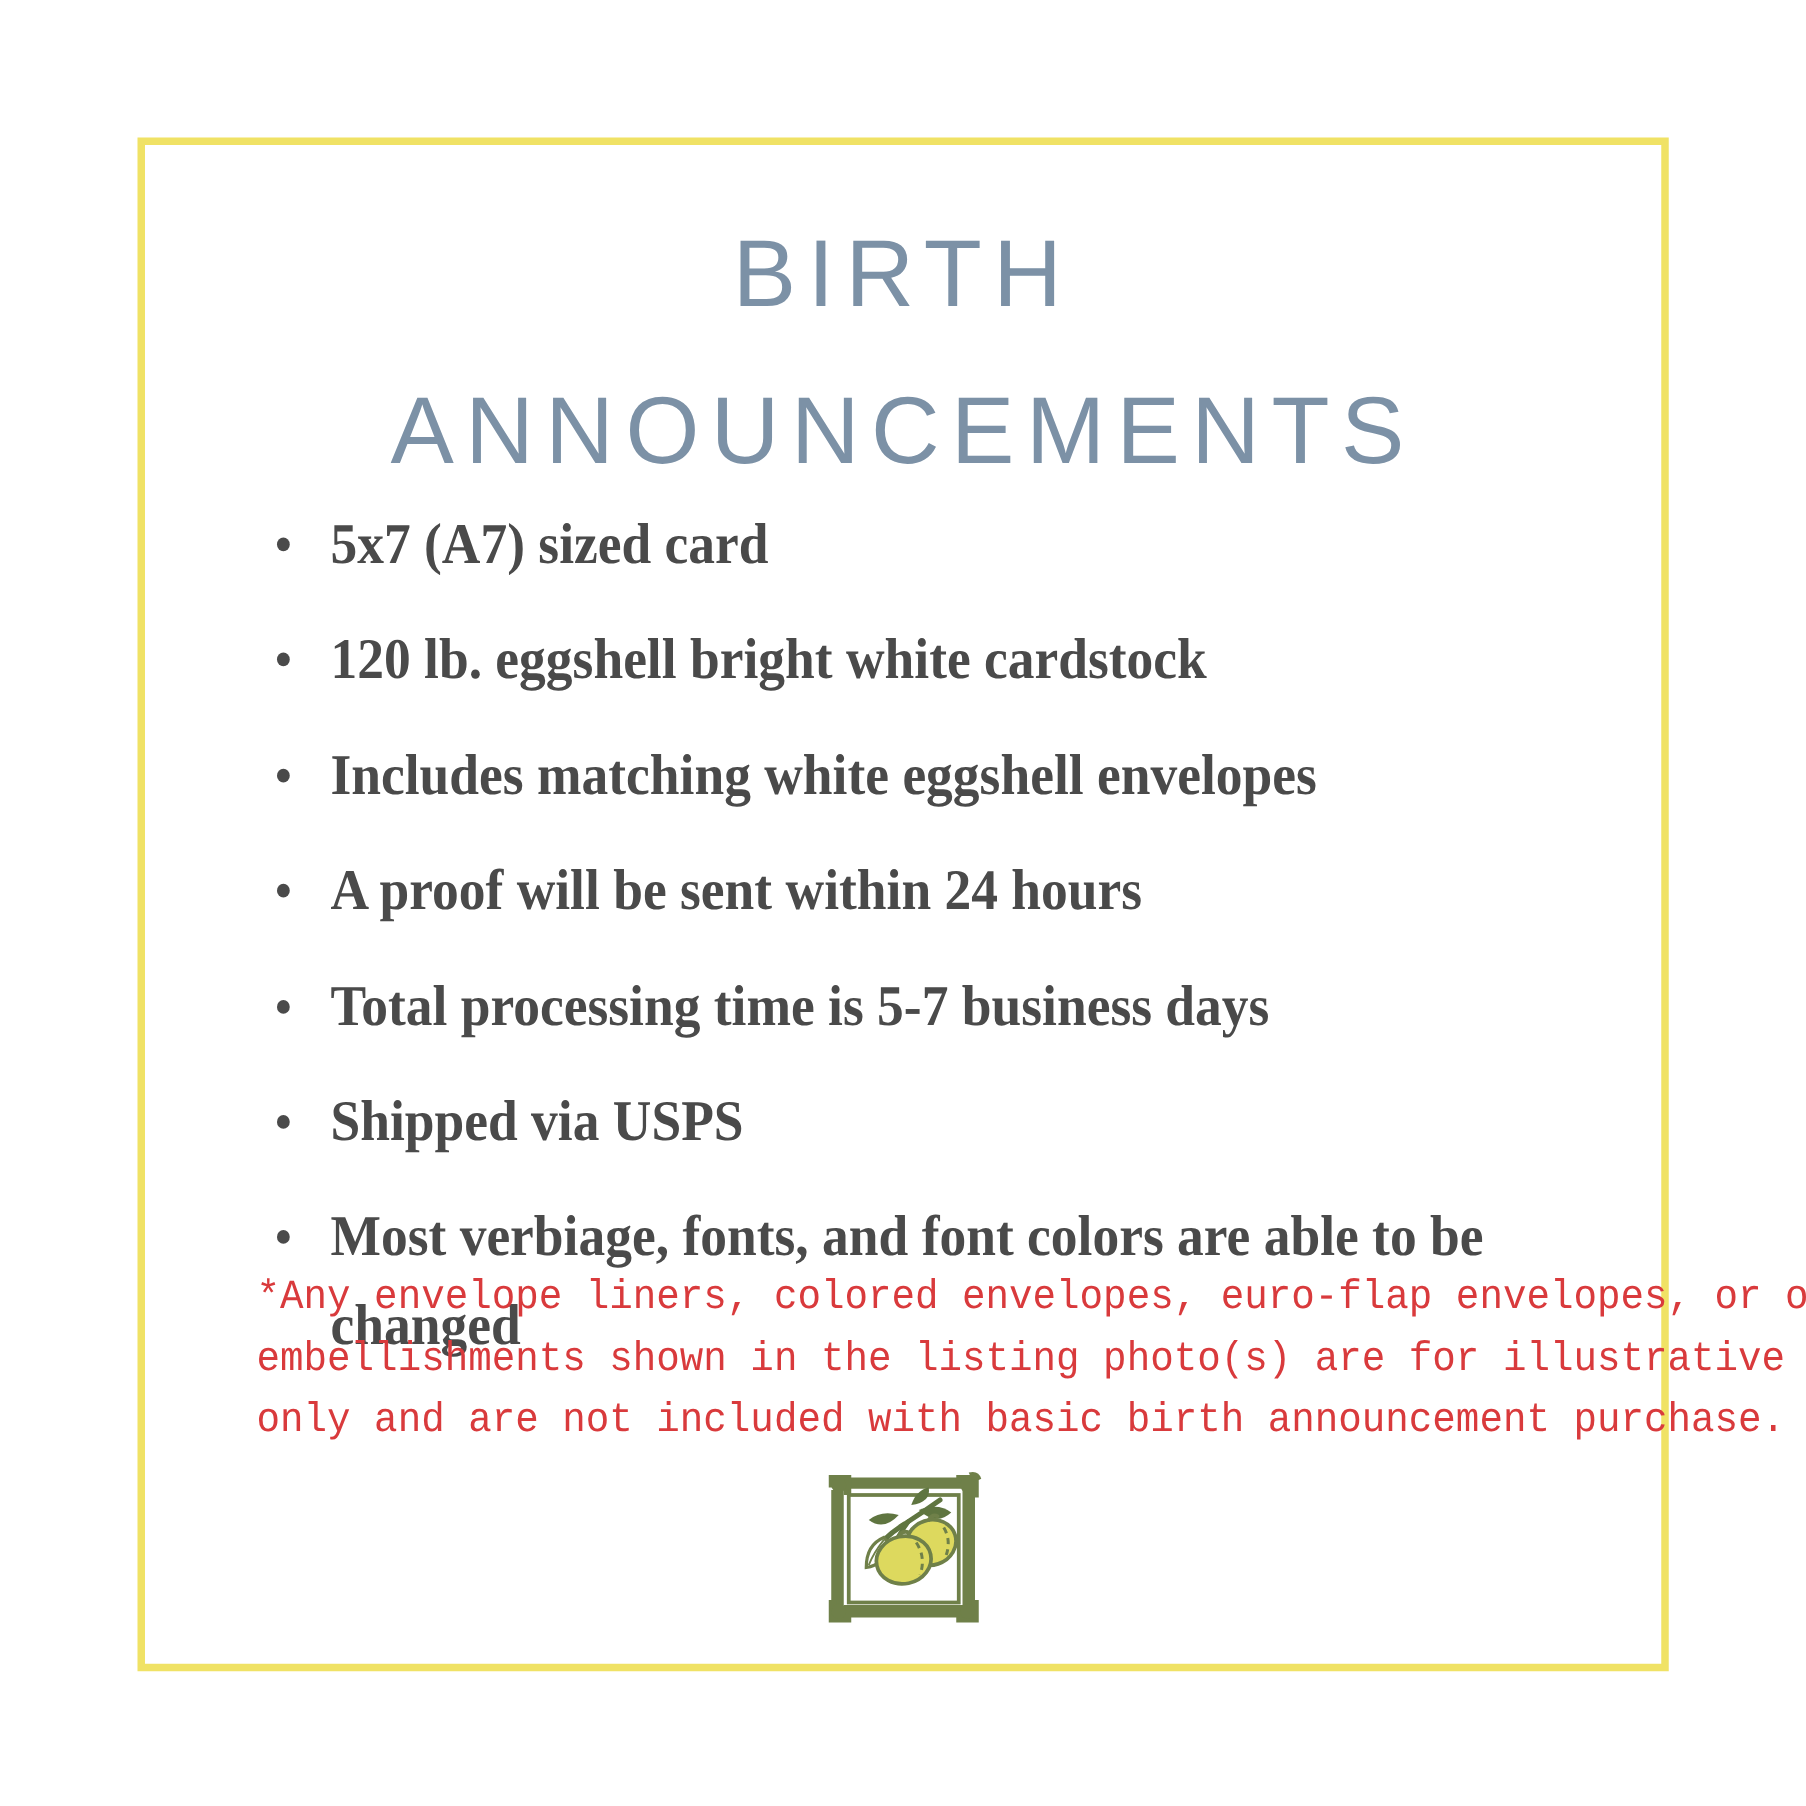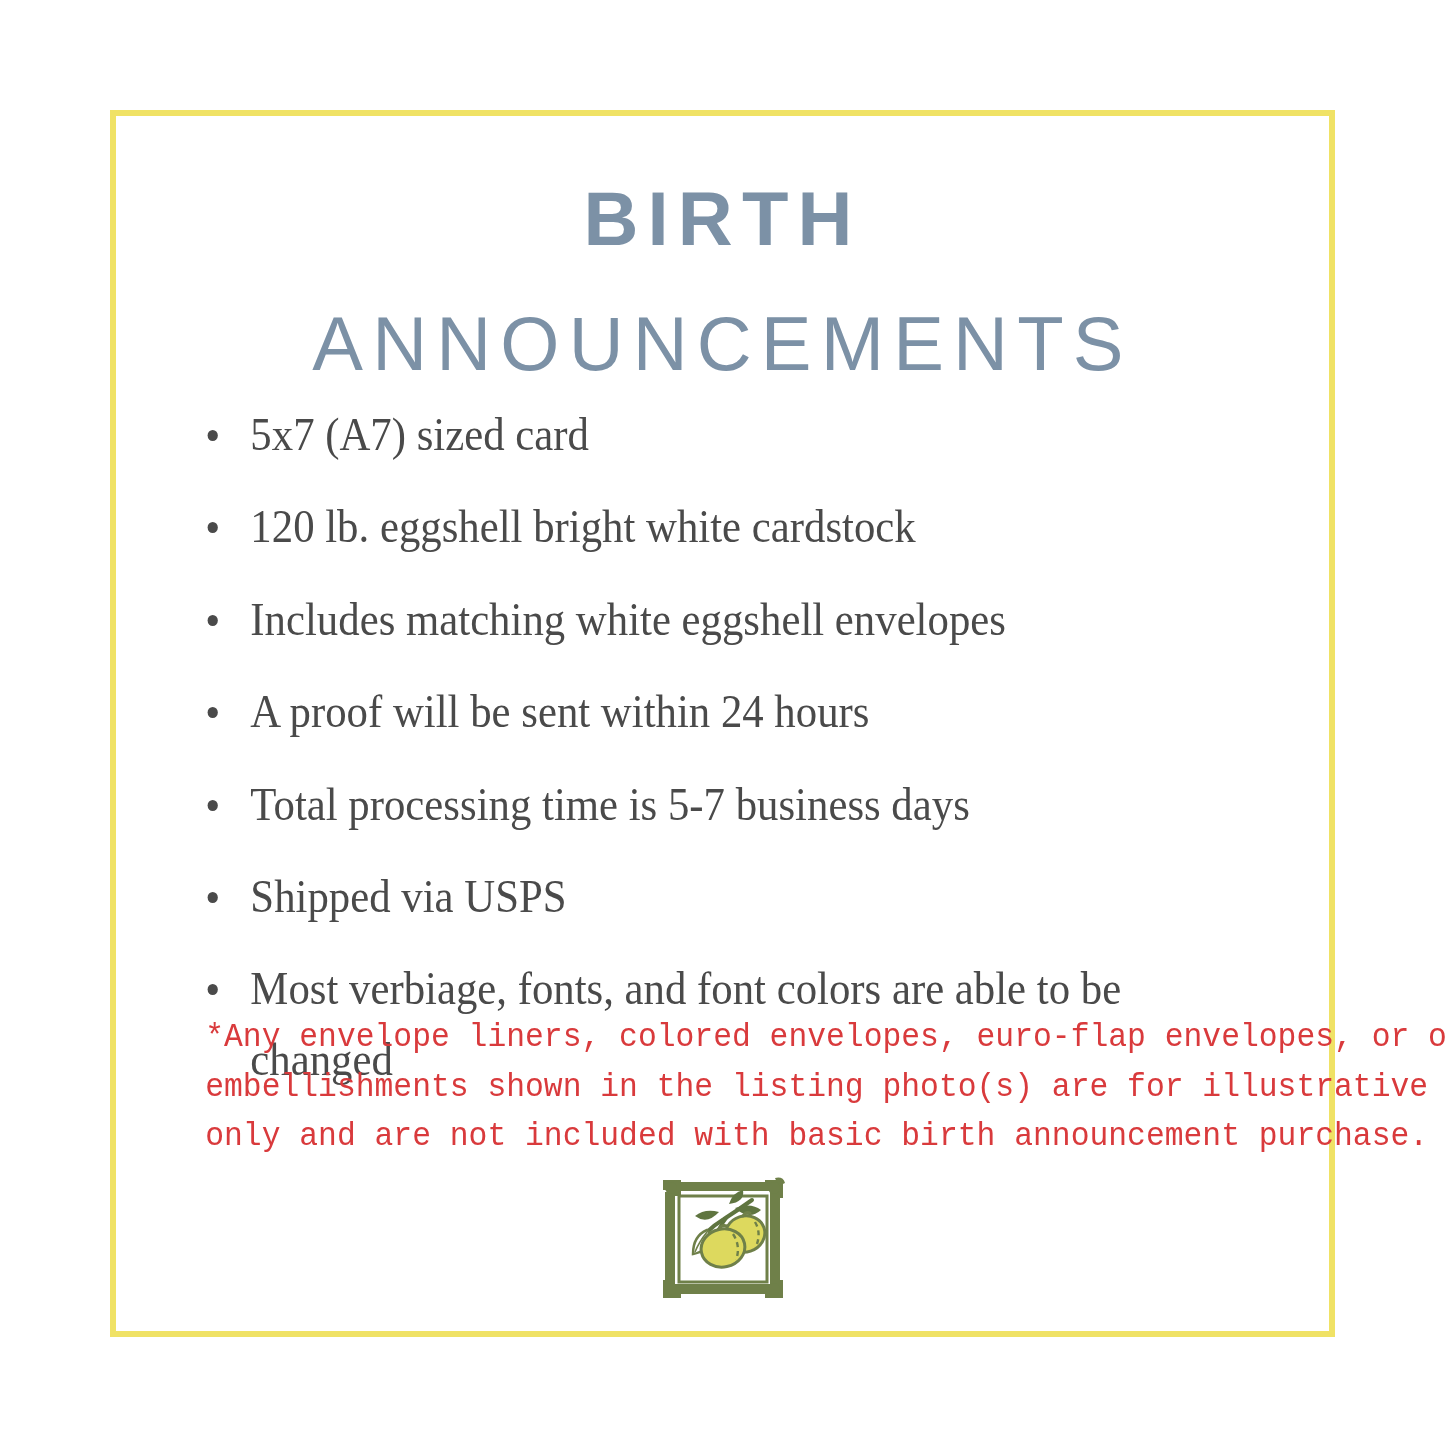--- a/index.html
+++ b/index.html
@@ -42,32 +42,33 @@
   .title-line {
     font-family: "Liberation Sans", sans-serif;
     color: #7c91a6;
     font-variant: small-caps;
     text-transform: lowercase;
     font-weight: 400;
     letter-spacing: 0.085em;
     line-height: 1.03;
     white-space: nowrap;
   }
-  .title-line-1 { font-size: 108px; font-weight: bold; }
+  .title-line-1 { font-size: 108px; }
   .title-line-2 { font-size: 108px; margin-top: 14px; }
 
   
   #bullet-list {
     position: absolute;
-    left: 86px;
+    left: 100px;
     top: 284px;
     width: 1060px;
     list-style: none;
     margin: 0;
     padding: 0;
+    font-weight: bold;
   }
   .bullet-item {
     position: relative;
     color: #4a4a4a;
     font-family: "Liberation Serif", serif;
     font-size: 46px;
     line-height: 1.53;
     padding-left: 52px;
     margin-bottom: 22px;
     font-stretch: condensed;

